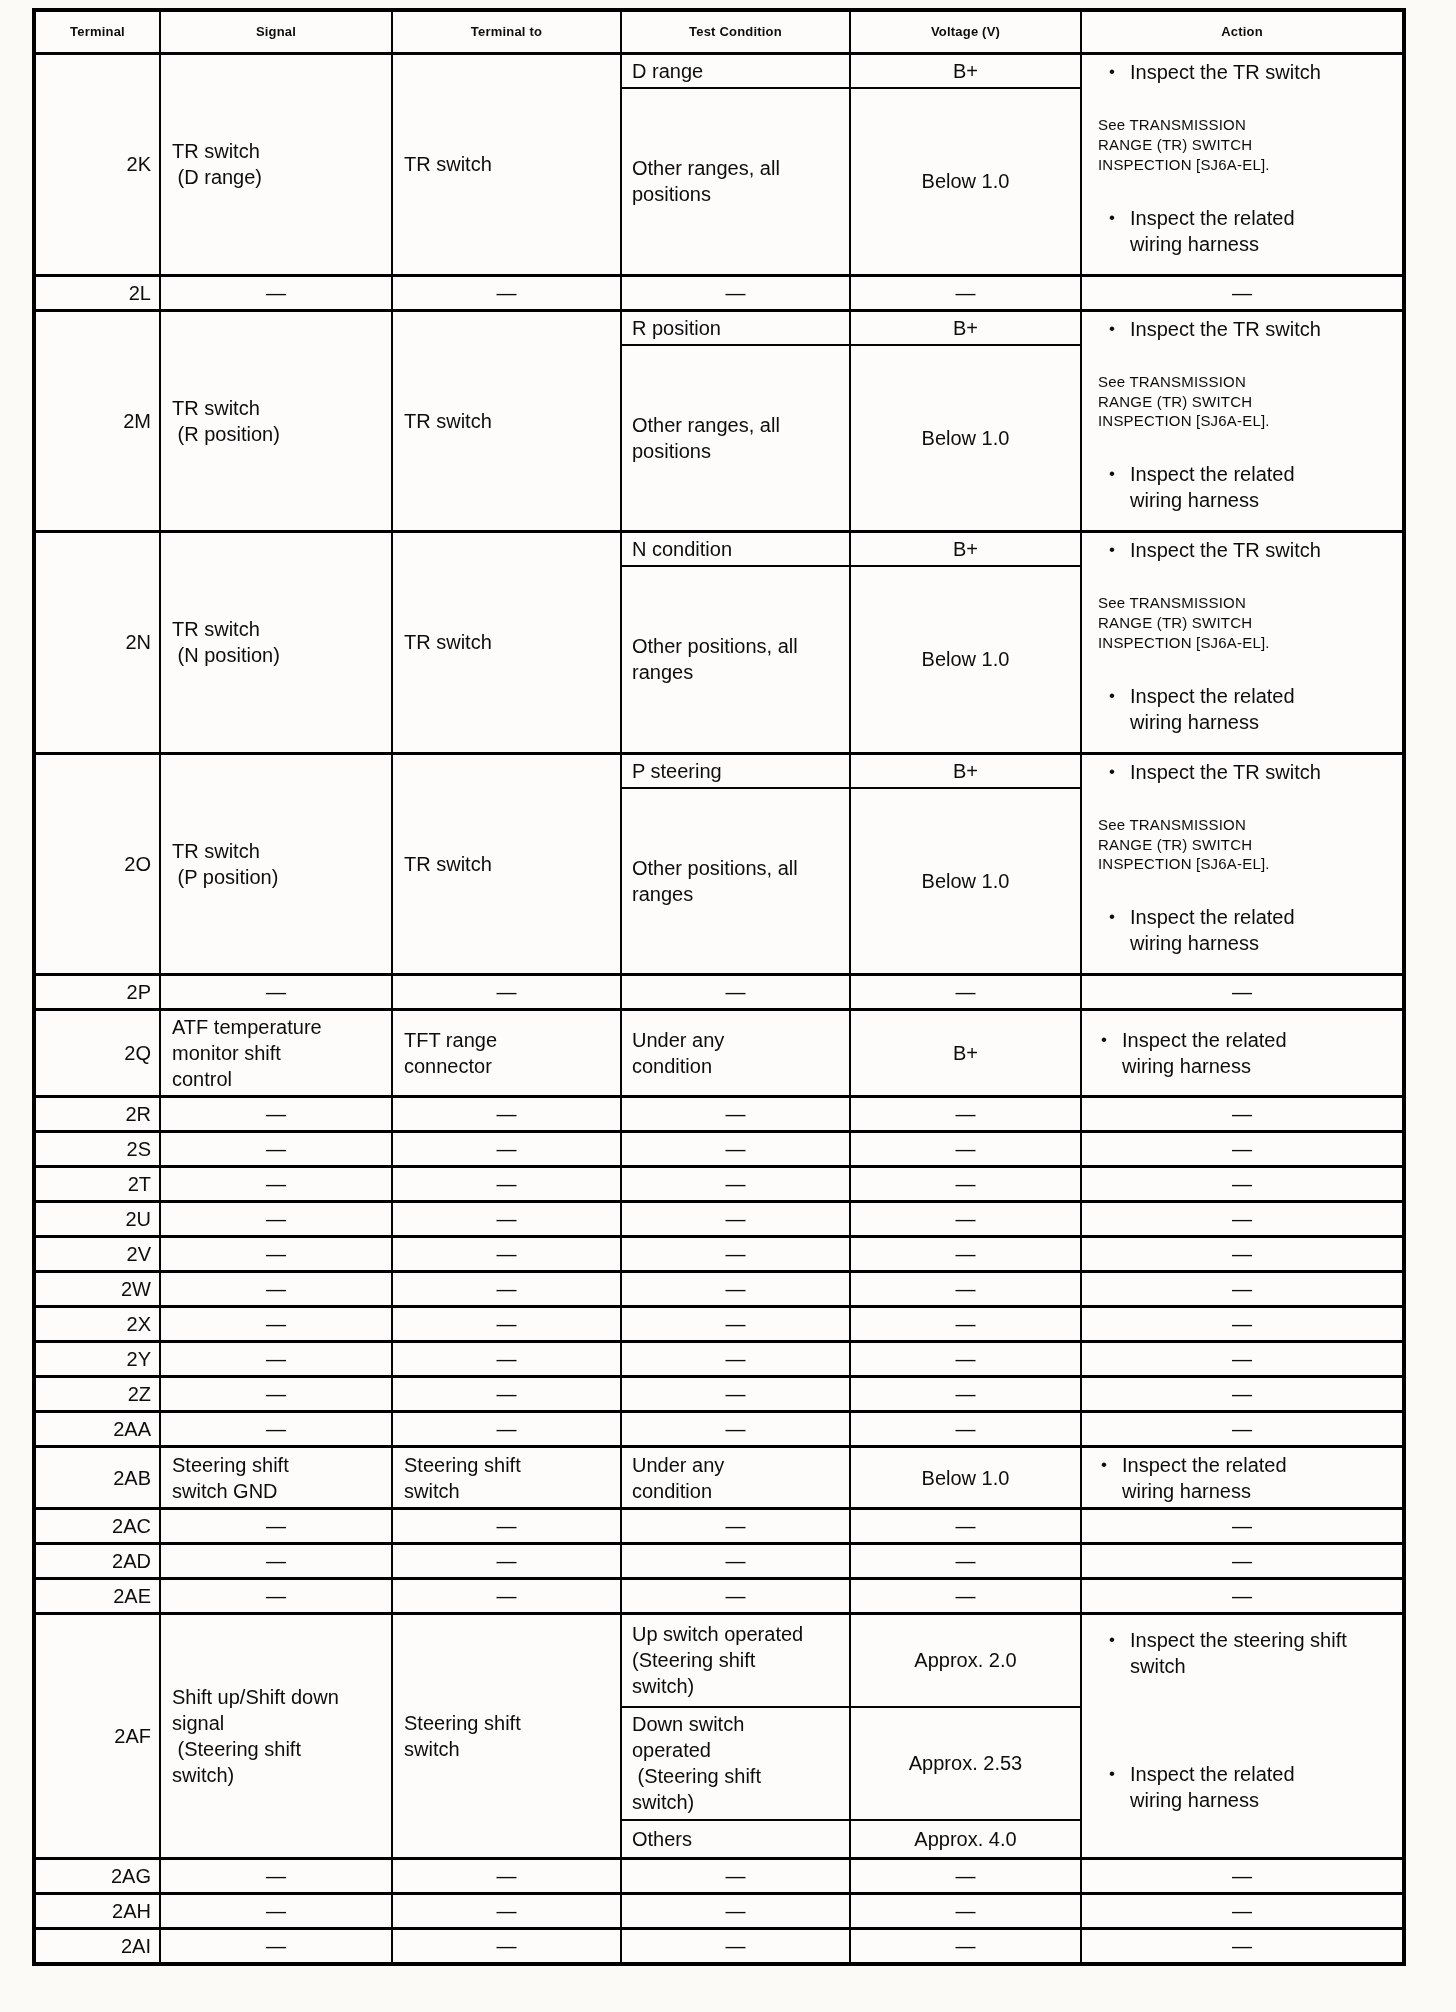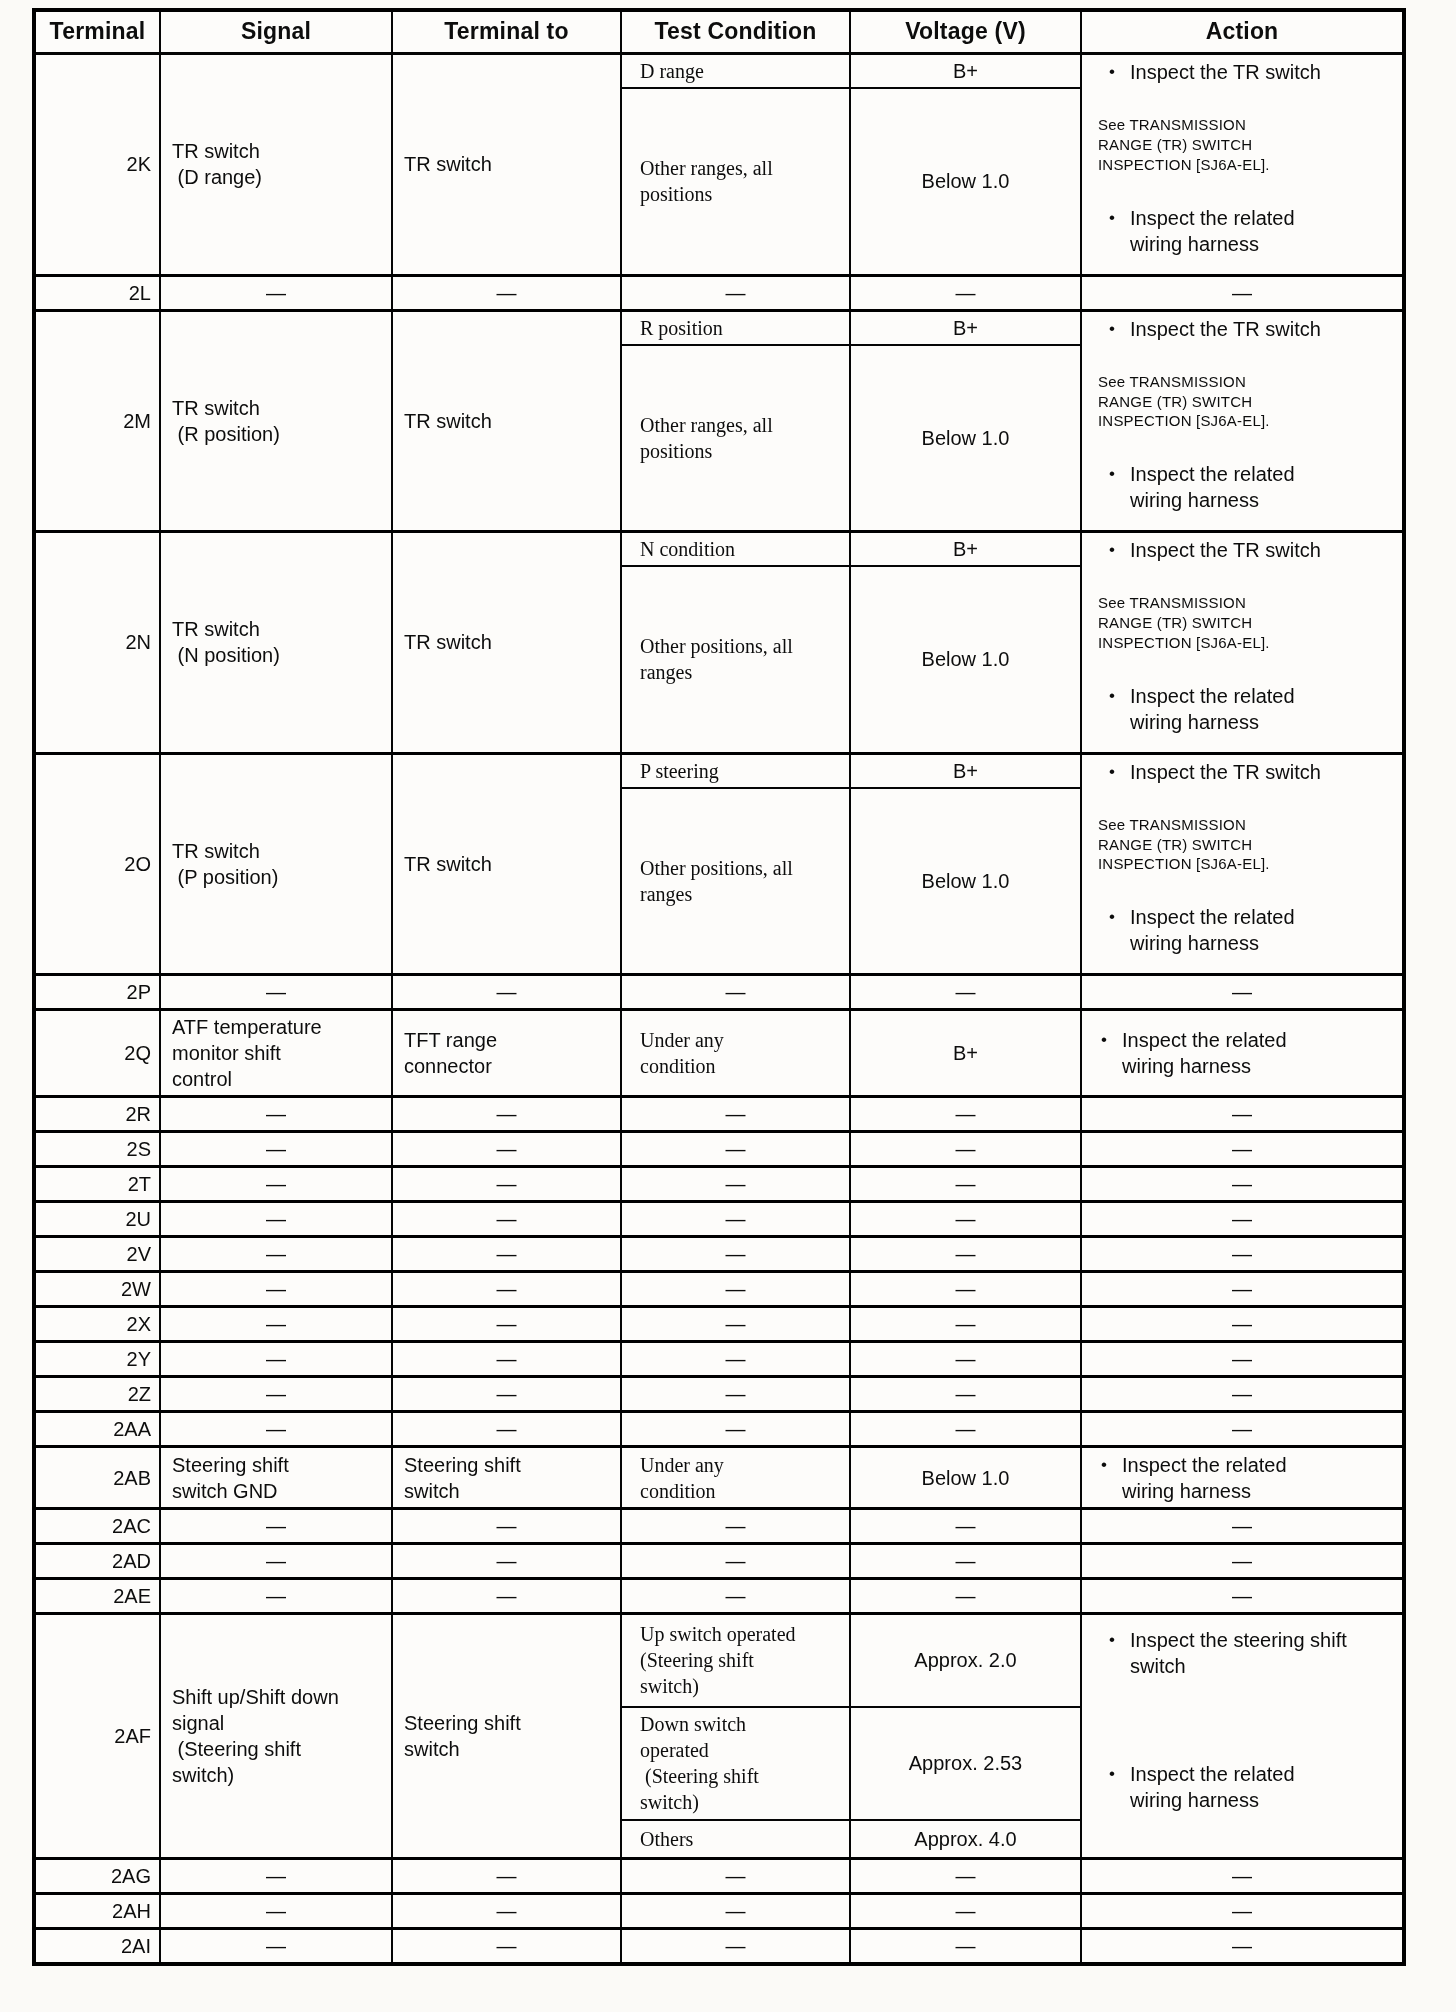--- a/index.html
+++ b/index.html
@@ -25,28 +25,28 @@
     padding:3px 8px;
     font-size:20px;
     line-height:1.3;
     vertical-align:middle;
     overflow:hidden;
   }
   th{
     font-weight:bold;
     text-align:center;
     height:34px;
-    font-size:23px;
+    font-size:13px;
     border-bottom-width:3px;
     letter-spacing:.2px;
   }
   tr.grp>td{border-top:3px solid #000;}
   td.term{text-align:right;}
   td.txt{text-align:left;white-space:pre-line;padding-left:11px;}
-  td.cond{text-align:left;white-space:pre-line;padding-left:18px;font-family:Liberation Serif, serif;}
+  td.cond{text-align:left;white-space:pre-line;padding-left:10px;}
   td.volt{text-align:center;}
   td.dashc{text-align:center;}
   
   tr.h33{height:33px;}
   tr.h187{height:187px;}
   tr.h35{height:35px;margin-top:32px;}
   tr.h87{height:87px;}
   tr.h62{height:62px;}
   tr.h93{height:93px;}
   tr.h113{height:113px;}

